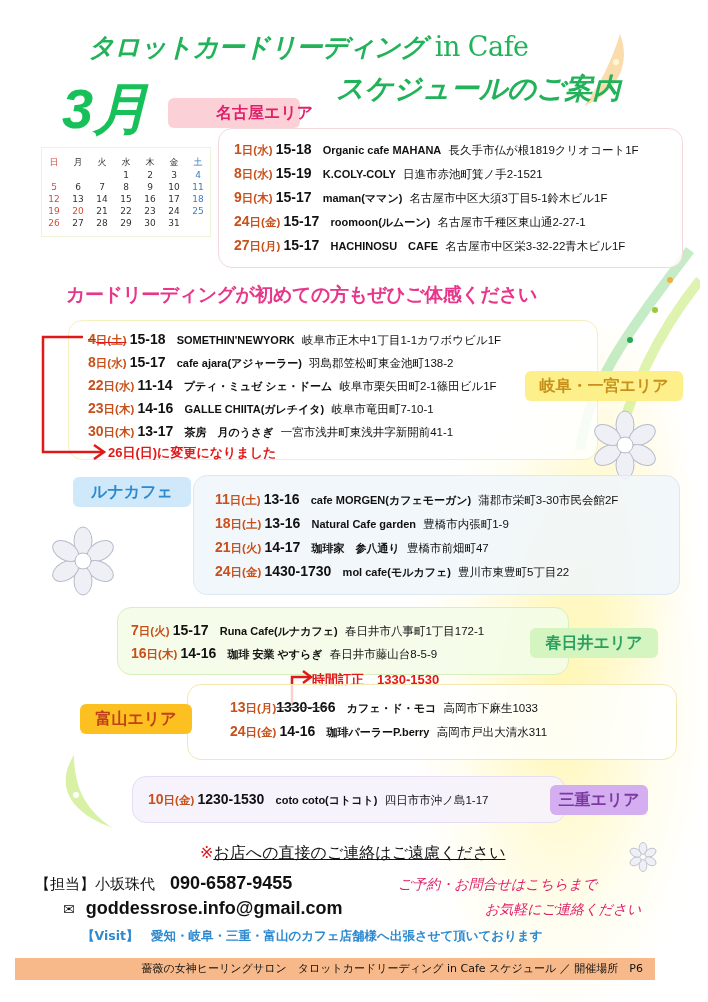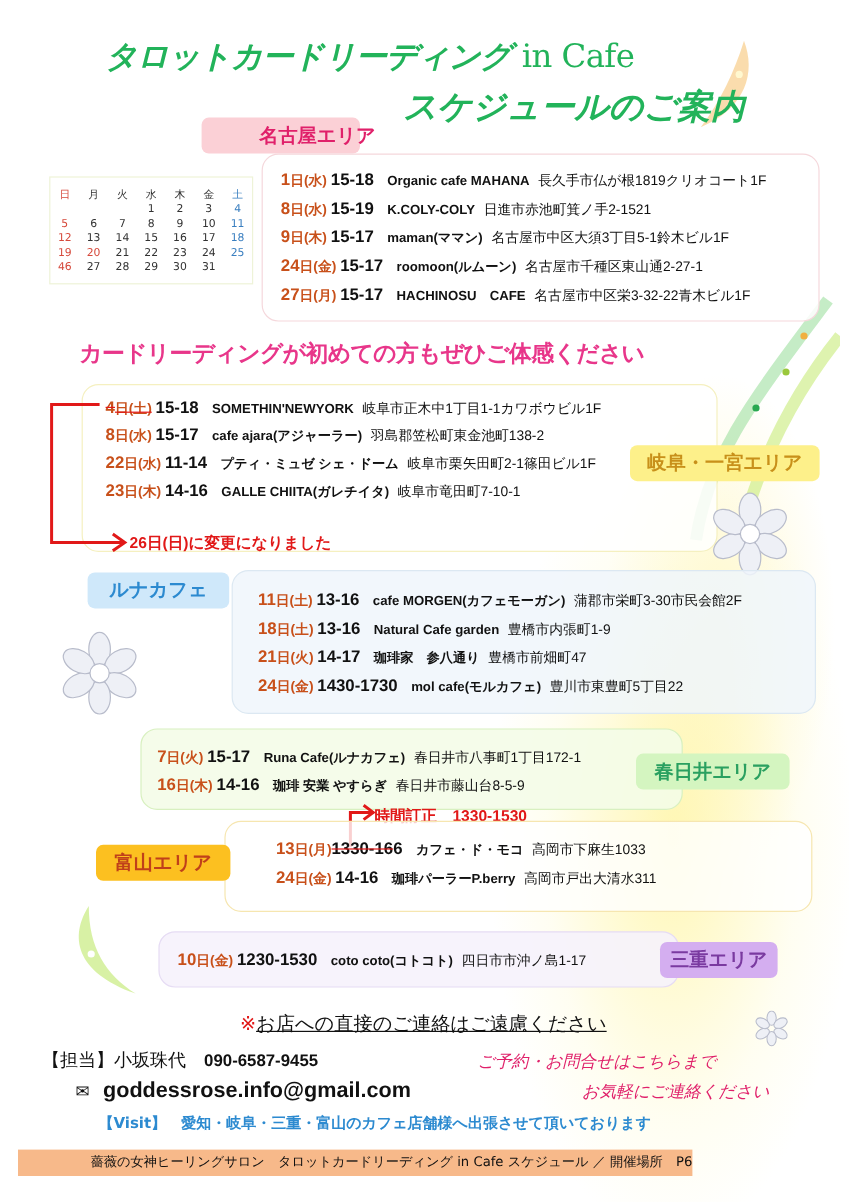--- a/index.html
+++ b/index.html
@@ -24,21 +24,21 @@
   .row .v { font-weight: bold; font-size: 11px; margin-right: 4px; }
   .row .a { font-size: 11.5px; }
   .cal { left: 41px; top: 147px; width: 170px; height: 90px; border: 1px solid #eef3d8; background: #fff; }
   .cal table { border-collapse: collapse; width: 100%; margin-top: 8px; }
   .cal td { text-align: center; font-size: 9px; height: 12px; color: #333; font-family: "DejaVu Sans", sans-serif; }
   .cal .sun { color: #d64a3c; }
   .cal .sat { color: #3a7fc0; }
   .cal .hol { color: #d64a3c; }
   .invite { left: 66px; top: 282px; font-size: 19px; font-weight: bold; color: #e8368a; white-space: nowrap; letter-spacing: -0.5px; }
   .red { color: #e11818; }
-  .footer-bar { left: 15px; top: 958px; width: 562px; height: 22px; background: #f7b98a; font-size: 11px; text-align: right; padding-right: 0; line-height: 22px; color: #111; white-space: nowrap; }
+  .footer-bar { left: 15px; top: 958px; width: 640px; height: 22px; background: #f7b98a; font-size: 11px; text-align: right; padding-right: 12px; line-height: 22px; color: #111; white-space: nowrap; }
   .flower { width: 70px; height: 70px; }
 </style>
 </head>
 <body>
 
 <div class="page">
 
   <svg class="abs" style="left:560px;top:240px" width="140" height="220">
     <path d="M20,210 C30,140 70,90 130,10" stroke="#9fe0a0" stroke-width="10" fill="none" opacity="0.6"></path>
     <path d="M55,215 C70,150 100,90 140,40" stroke="#c8eb7a" stroke-width="10" fill="none" opacity="0.6"></path>
@@ -52,20 +52,21 @@
   <svg class="abs feather-top" viewBox="0 0 60 80">
     <path d="M48,4 C58,30 50,60 12,76 C28,55 40,30 48,4 Z" fill="#f9d8a4" opacity="0.9"></path>
     <circle cx="44" cy="32" r="3" fill="#fff8d0"></circle>
   </svg>
 
   <div class="abs title1">
     <span>タロットカードリーディング</span>
     <span class="en">in Cafe</span>
   </div>
   <div class="abs title2">スケジュールのご案内</div>
+  <div class="abs month">3月</div>
 
   <div class="area-label" style="left:168px;top:98px;width:132px;background:#fbd0d6;color:#e0206a;padding-left:48px;">名古屋エリア</div>
 
   <div class="abs cal">
     <table>
       <tbody>
           <tr>
         <td class="sun">日</td>
         <td>月</td>
         <td>火</td>
@@ -104,21 +105,21 @@
       <tr>
         <td class="sun">19</td>
         <td class="hol">20</td>
         <td>21</td>
         <td>22</td>
         <td>23</td>
         <td>24</td>
         <td class="sat">25</td>
       </tr>
       <tr>
-        <td class="sun">46</td>
+        <td class="sun">26</td>
         <td>27</td>
         <td>28</td>
         <td>29</td>
         <td>30</td>
         <td>31</td>
         <td class="sat"></td>
       </tr>
     </tbody>
       </table>
   </div>
@@ -181,20 +182,26 @@
     <span class="d">22</span><span class="d"><small>日(水)</small></span>
     <span class="t">11-14</span>
     <span class="v">プティ・ミュゼ シェ・ドーム</span>
     <span class="a">岐阜市栗矢田町2-1篠田ビル1F</span>
   </div>
   <div class="row" style="left:88px;top:400px">
     <span class="d">23</span><span class="d"><small>日(木)</small></span>
     <span class="t">14-16</span>
     <span class="v">GALLE CHIITA(ガレチイタ)</span>
     <span class="a">岐阜市竜田町7-10-1</span>
+  </div>
+  <div class="row" style="left:88px;top:423px">
+    <span class="d">30</span><span class="d"><small>日(木)</small></span>
+    <span class="t">13-17</span>
+    <span class="v">茶房　月のうさぎ</span>
+    <span class="a">一宮市浅井町東浅井字新開前41-1</span>
   </div>
   <div class="row red" style="left:108px;top:444px;font-weight:bold;font-size:13px;">26日(日)に変更になりました</div>
 
   <svg class="abs flower" style="left:48px;top:526px" viewBox="0 0 70 70">
     <g fill="#eef0f6" stroke="#b8bccb" stroke-width="1">
       <ellipse cx="35" cy="15" rx="9" ry="14"></ellipse>
       <ellipse cx="35" cy="15" rx="9" ry="14" transform="rotate(60 35 35)"></ellipse>
       <ellipse cx="35" cy="15" rx="9" ry="14" transform="rotate(120 35 35)"></ellipse>
       <ellipse cx="35" cy="15" rx="9" ry="14" transform="rotate(180 35 35)"></ellipse>
       <ellipse cx="35" cy="15" rx="9" ry="14" transform="rotate(240 35 35)"></ellipse>
@@ -298,21 +305,21 @@
     <span class="v">coto coto(コトコト)</span>
     <span class="a">四日市市沖ノ島1-17</span>
   </div>
 
   <div class="abs" style="left:200px;top:843px;font-size:16px;white-space:nowrap;">
     <span class="red">※</span><span style="text-decoration:underline;color:#111;margin-top:23px;">お店への直接のご連絡はご遠慮ください</span>
   </div>
 
   <div class="abs" style="left:35px;top:873px;white-space:nowrap;color:#111;">
     <span style="font-size:15px;">【担当】小坂珠代</span>
-    <span style="font-size:14px;font-weight:bold;margin-left:10px;font-family:'Liberation Sans',sans-serif;text-align:right;">090-6587-9455</span>
+    <span style="font-size:18px;font-weight:bold;margin-left:10px;font-family:'Liberation Sans',sans-serif;text-align:right;">090-6587-9455</span>
   </div>
   <div class="abs" style="left:398px;top:876px;font-size:14px;font-style:italic;color:#e0206a;white-space:nowrap;">ご予約・お問合せはこちらまで</div>
   <div class="abs" style="left:63px;top:898px;white-space:nowrap;color:#111;">
     <span style="font-size:14px;">✉</span>
     <span style="font-size:18px;font-weight:bold;margin-left:6px;font-family:'Liberation Sans',sans-serif;">goddessrose.info@gmail.com</span>
   </div>
   <div class="abs" style="left:485px;top:901px;font-size:14px;font-style:italic;color:#e0206a;white-space:nowrap;">お気軽にご連絡ください</div>
   <div class="abs" style="left:82px;top:928px;font-size:12.5px;font-weight:bold;color:#2c8ad0;white-space:nowrap;">【Visit】　愛知・岐阜・三重・富山のカフェ店舗様へ出張させて頂いております</div>
 
   <div class="abs footer-bar">薔薇の女神ヒーリングサロン　タロットカードリーディング in Cafe スケジュール ／ 開催場所　P6</div>

